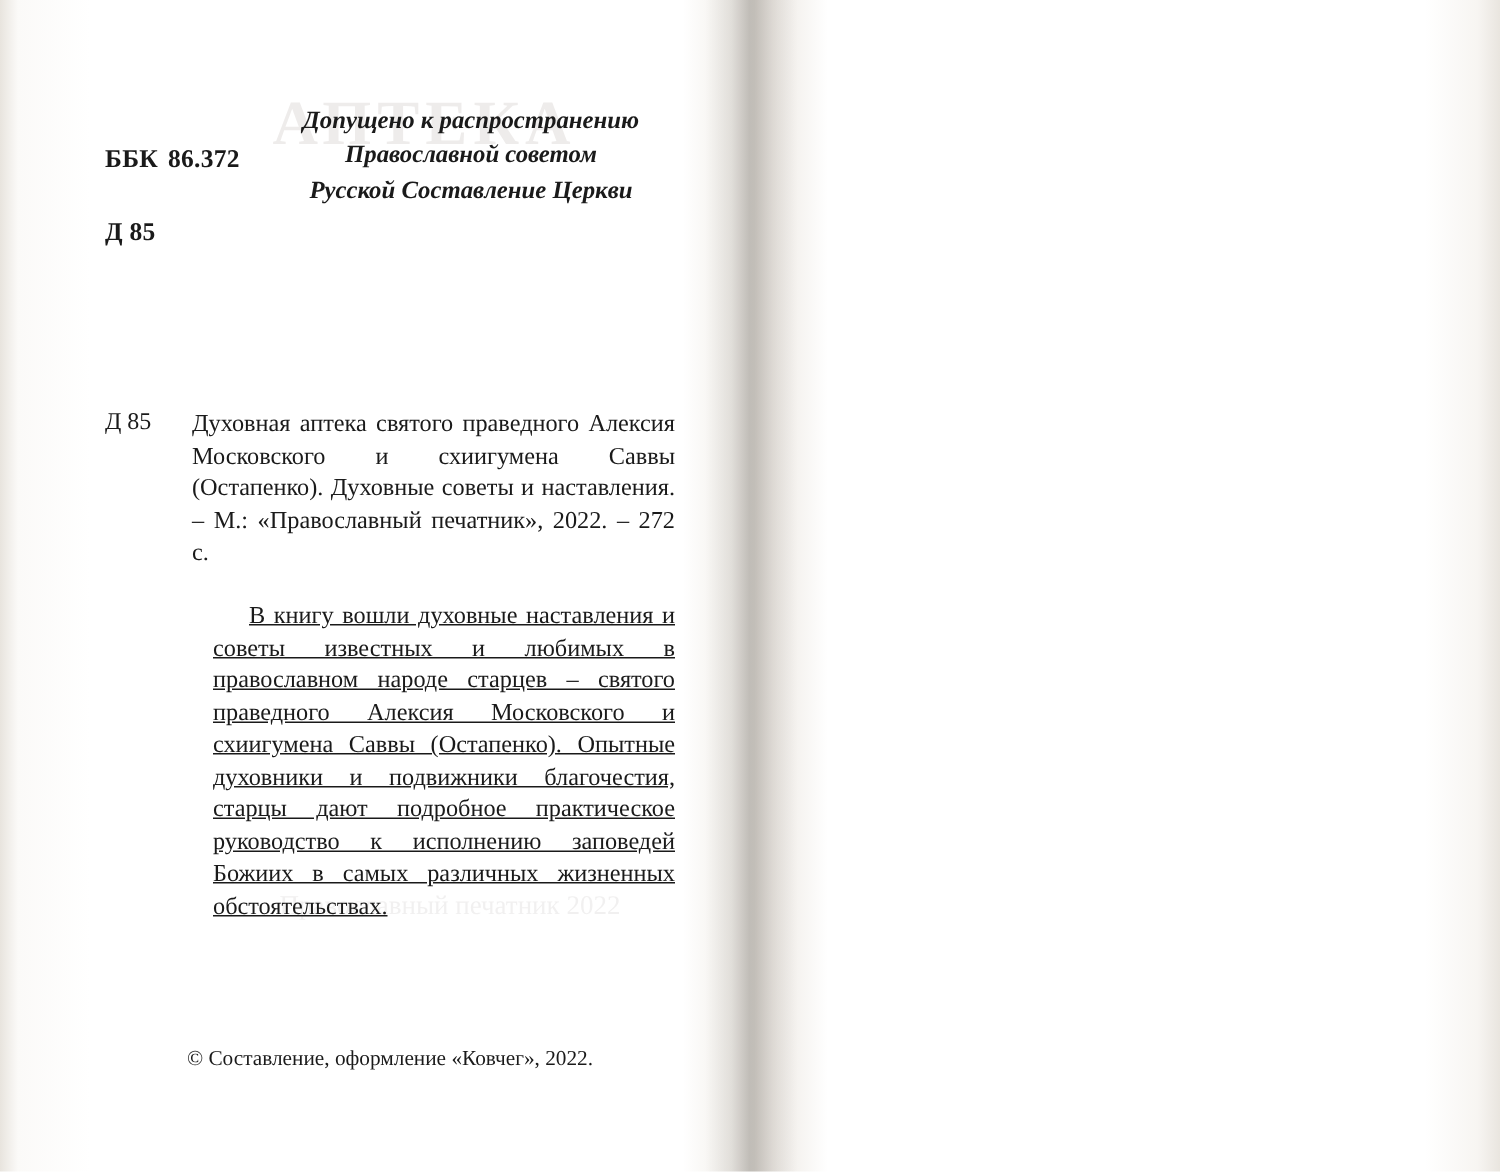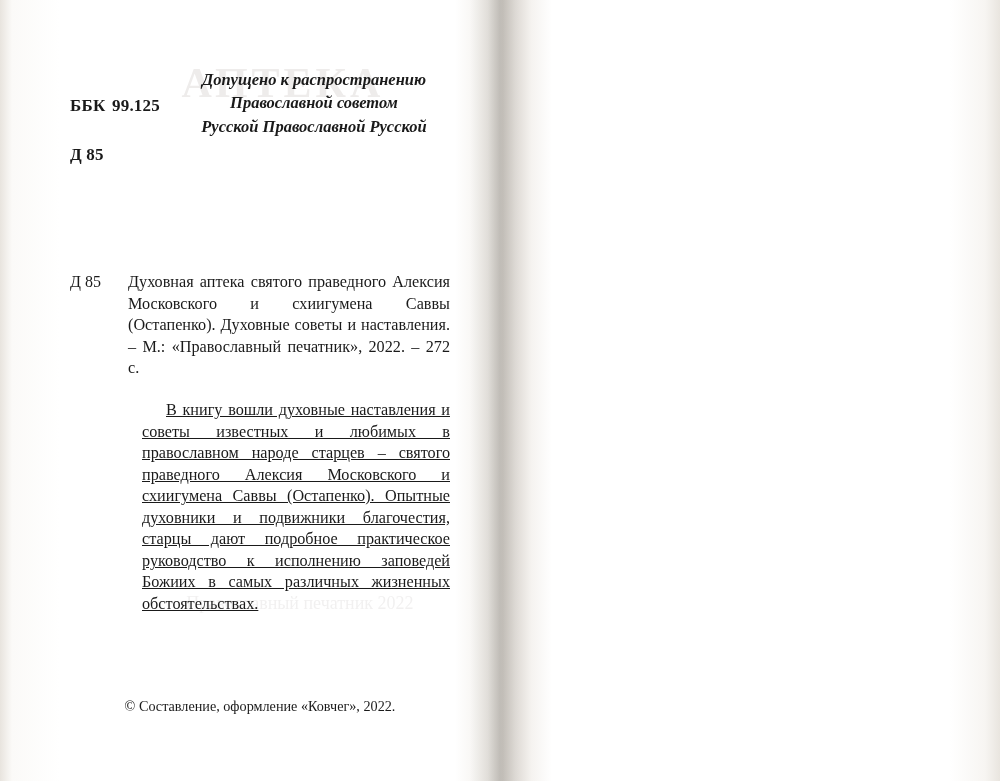--- a/index.html
+++ b/index.html
@@ -164,30 +164,30 @@
 
   <div class="page page-left">
 
     <div class="ghost-left">АПТЕКА</div>
     <div class="ghost-left-2">Православный печатник 2022</div>
 
     <div class="bbk-block">
       <div class="bbk-codes">
         <div class="row">
           <span class="lbl">ББК</span>
-          <span>99.125</span>
+          <span>86.372</span>
         </div>
         <div class="row">
           <span class="lbl">Д 85</span>
         </div>
       </div>
       <div class="approval">
         <div>Допущено к распространению</div>
         <div>Православной советом</div>
-        <div>Русской Православной Русской</div>
+        <div>Русской Составление Церкви</div>
       </div>
     </div>
 
     <div class="cip-block">
       <div class="cip-code">Д 85</div>
       <div class="cip-text">Духовная аптека святого праведного Алексия Московского и схиигумена Саввы (Остапенко). Духовные советы и наставления. – М.: «Православный печатник», 2022. – 272 с.</div>
     </div>
 
     <div class="annotation">В книгу вошли духовные наставления и советы известных и любимых в православном народе старцев – святого праведного Алексия Московского и схиигумена Саввы (Остапенко). Опытные духовники и подвижники благочестия, старцы дают подробное практическое руководство к исполнению заповедей Божиих в самых различных жизненных обстоятельствах.</div>
 

